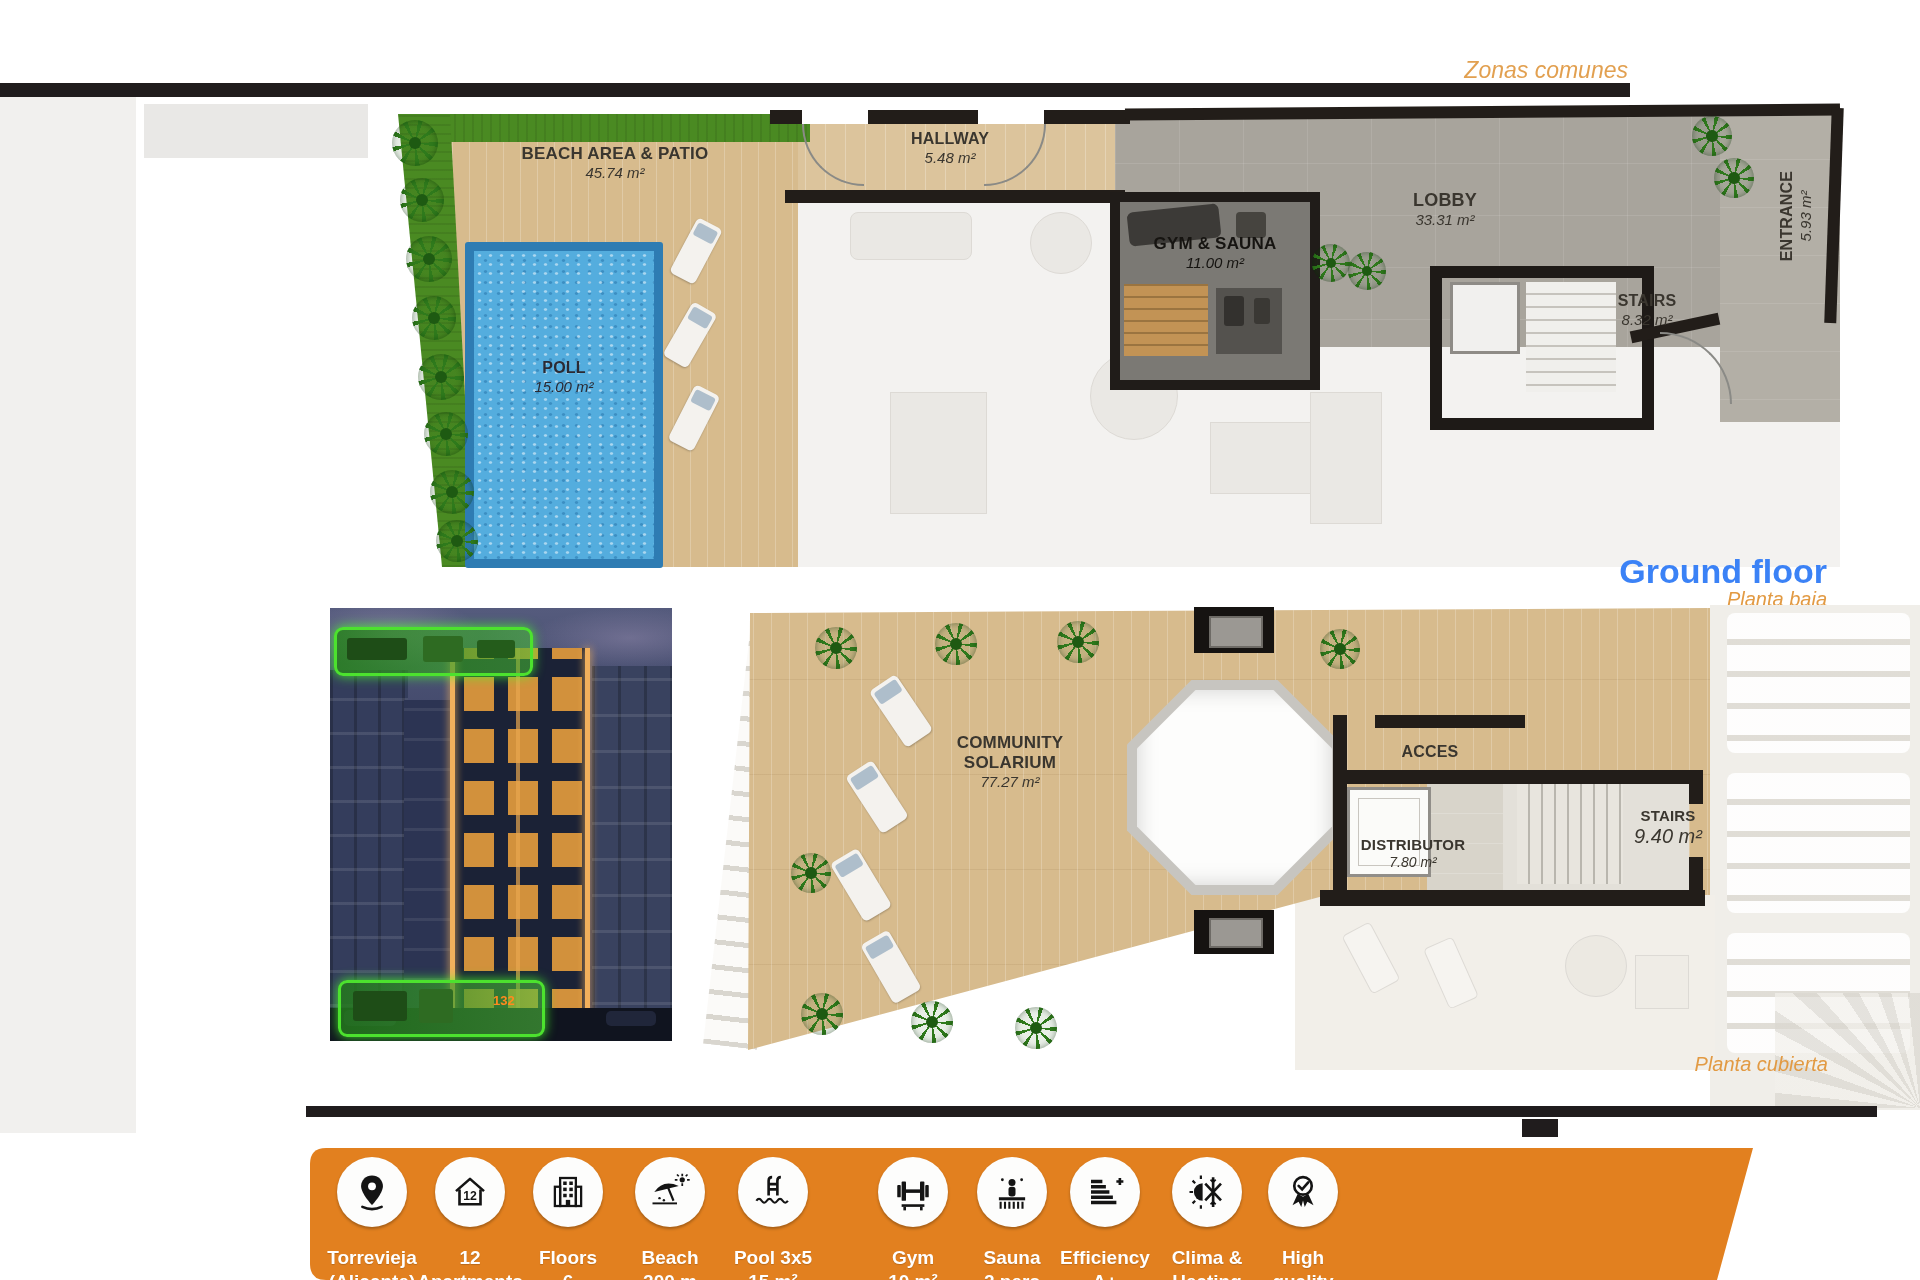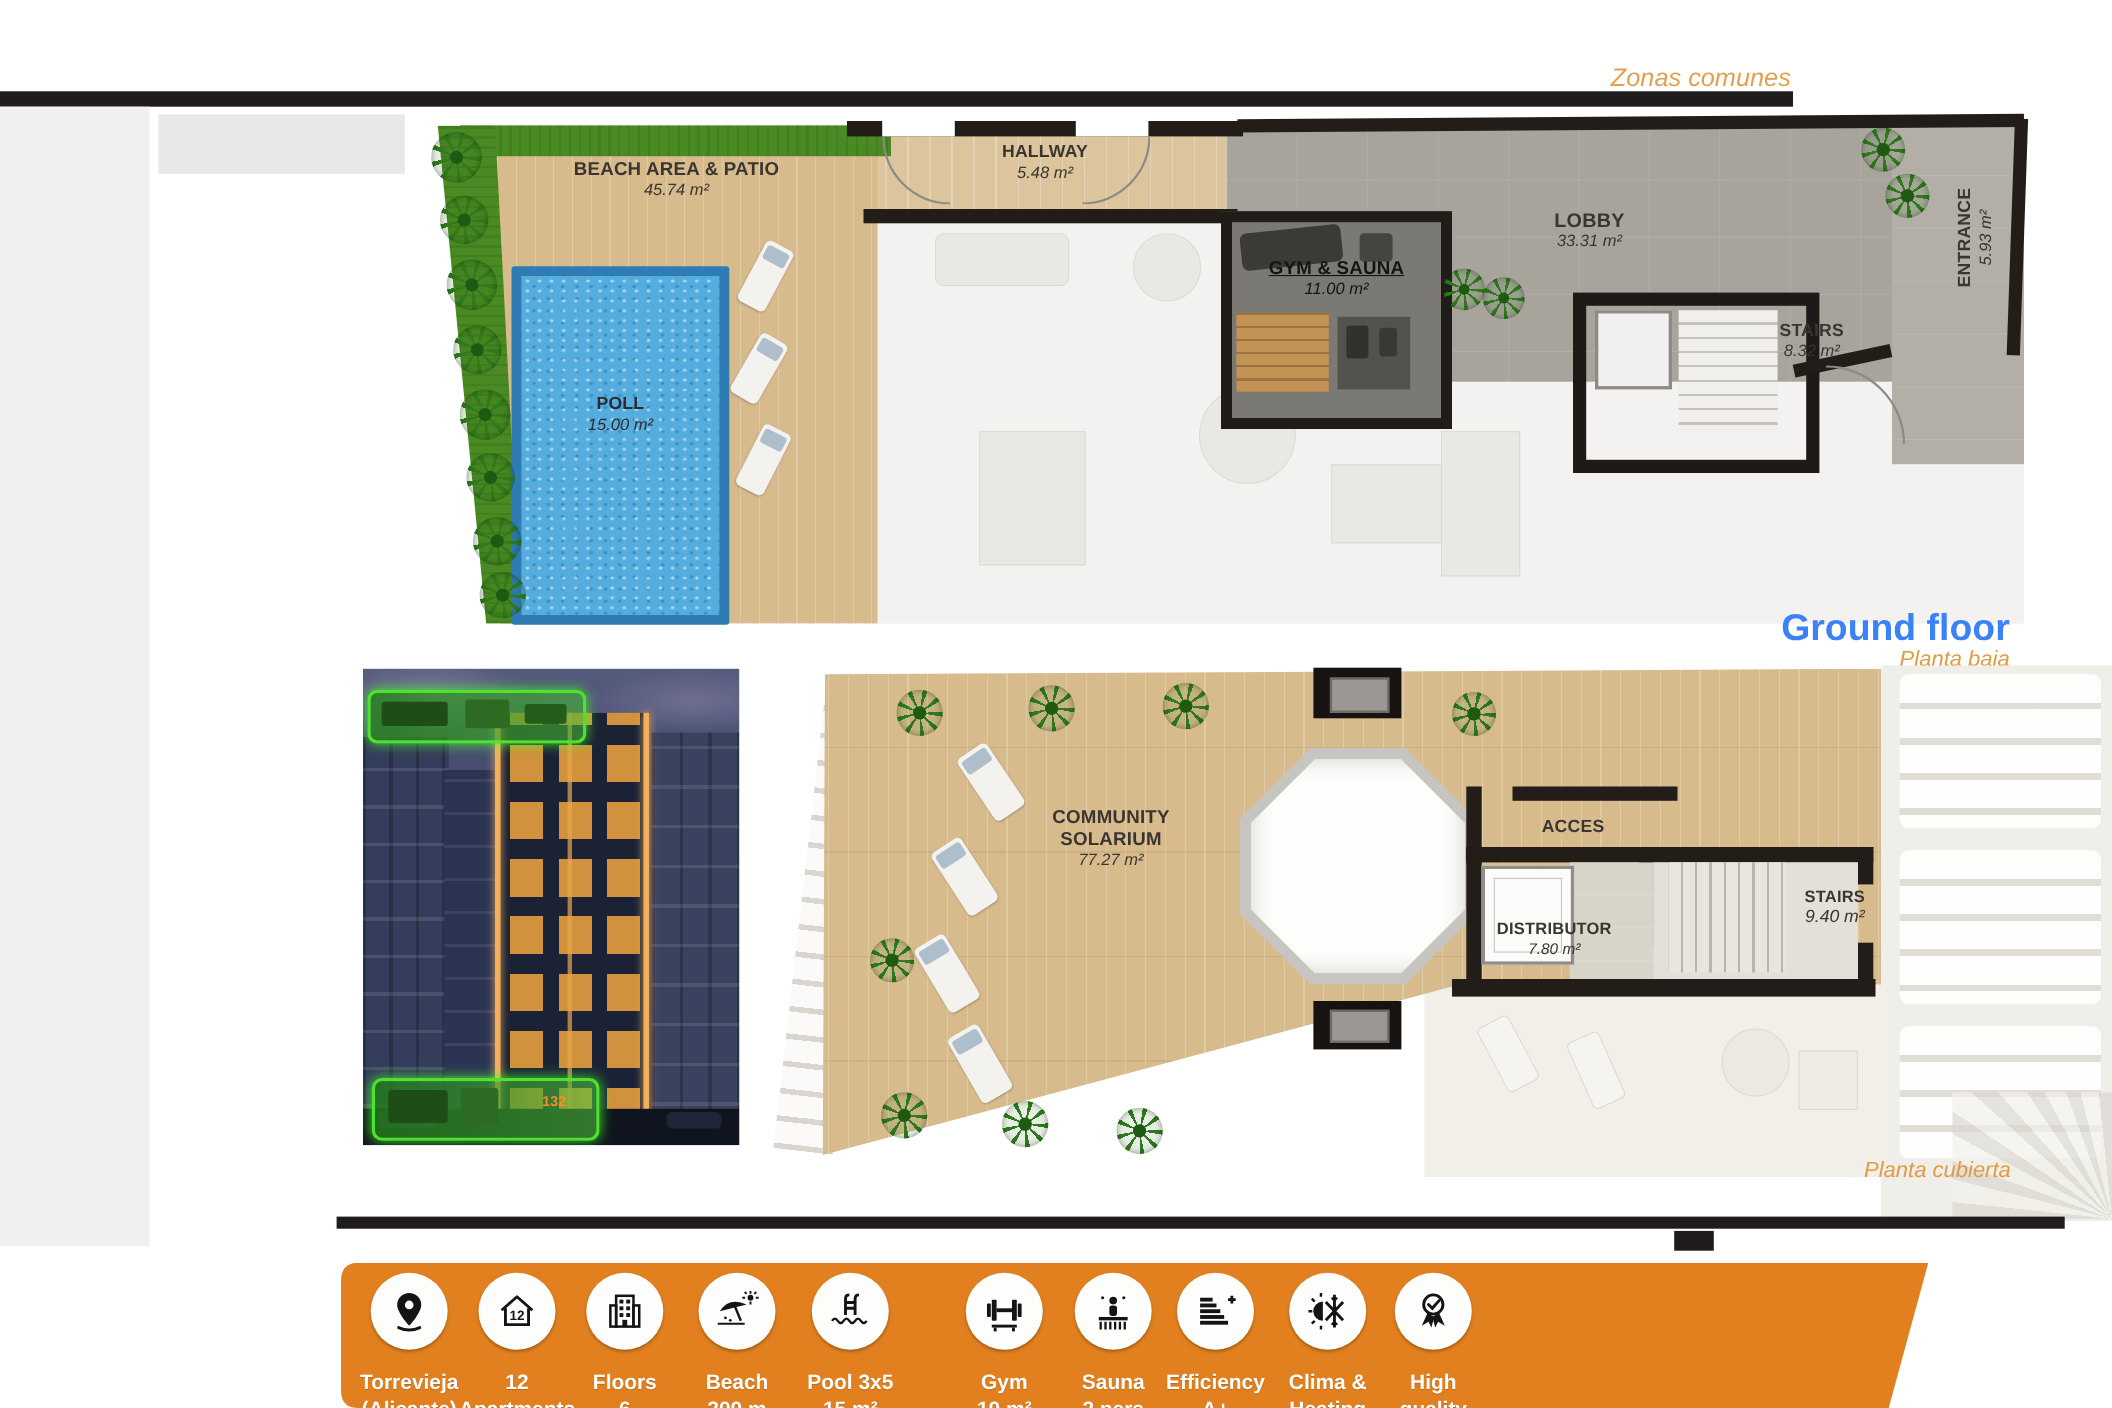--- a/index.html
+++ b/index.html
@@ -120,21 +120,21 @@
 
     <div class="abs" style="left:780px;top:100px;width:190px;height:178px;background:#7B7974;border:10px solid #201C19;">
       <div class="abs" style="left:8px;top:6px;width:92px;height:34px;background:#3C3A37;border-radius:6px;transform:rotate(-6deg);"></div>
       <div class="abs" style="left:116px;top:10px;width:30px;height:26px;background:#46443F;border-radius:4px;"></div>
       <div class="abs" style="left:4px;top:82px;width:84px;height:72px;background:repeating-linear-gradient(0deg,#C29355 0 10px,#9A7440 10px 12px);"></div>
       <div class="abs" style="left:96px;top:86px;width:66px;height:66px;background:#54524E;"></div>
       <div class="abs" style="left:104px;top:94px;width:20px;height:30px;background:#33312E;border-radius:3px;"></div>
       <div class="abs" style="left:134px;top:96px;width:16px;height:26px;background:#3A3834;border-radius:3px;"></div>
     </div>
     <div class="rlabel" style="left:800px;top:142px;width:170px;color:#161411;">
-      <div class="rname" style="font-size:17px;text-decoration:underline;">GYM &amp; SAUNA</div>
+      <div class="rname" style="font-size:17px;">GYM &amp; SAUNA</div>
       <div class="rarea">11.00 m²</div>
     </div>
 
     <div class="rlabel" style="left:1040px;top:98px;width:150px;">
       <div class="rname" style="font-size:18px;">LOBBY</div>
       <div class="rarea">33.31 m²</div>
     </div>
     <div class="palm" style="left:982px;top:152px;width:38px;height:38px;"></div>
     <div class="palm" style="left:1018px;top:160px;width:38px;height:38px;"></div>
     <div class="palm" style="left:1362px;top:24px;width:40px;height:40px;"></div>
@@ -270,21 +270,21 @@
     </div>
     <div class="rlabel" style="left:603px;top:231px;width:150px;">
       <div class="rname" style="font-size:15px;">DISTRIBUTOR</div>
       <div class="rarea" style="font-size:14px;">7.80 m²</div>
     </div>
 
     <div class="abs" style="left:768px;top:179px;width:186px;height:106px;background:#E3E0D9;"></div>
     <div class="abs steps-h" style="left:782px;top:179px;width:106px;height:100px;"></div>
     <div class="rlabel" style="left:888px;top:202px;width:90px;">
       <div class="rname" style="font-size:15px;">STAIRS</div>
-      <div class="rarea" style="font-size:16px;">9.40 m²</div>
+      <div class="rarea" style="font-size:20px;">9.40 m²</div>
     </div>
   </div>
 
   <div class="floor-subcaption" style="right:92px;top:1053px;width:420px;">Planta cubierta</div>
 
   <div class="blackbar" style="left:306px;top:1106px;width:1571px;height:11px;"></div>
   <div class="blackbar" style="left:1522px;top:1119px;width:36px;height:18px;"></div>
 
   <div id="feature-bar"></div>
 

